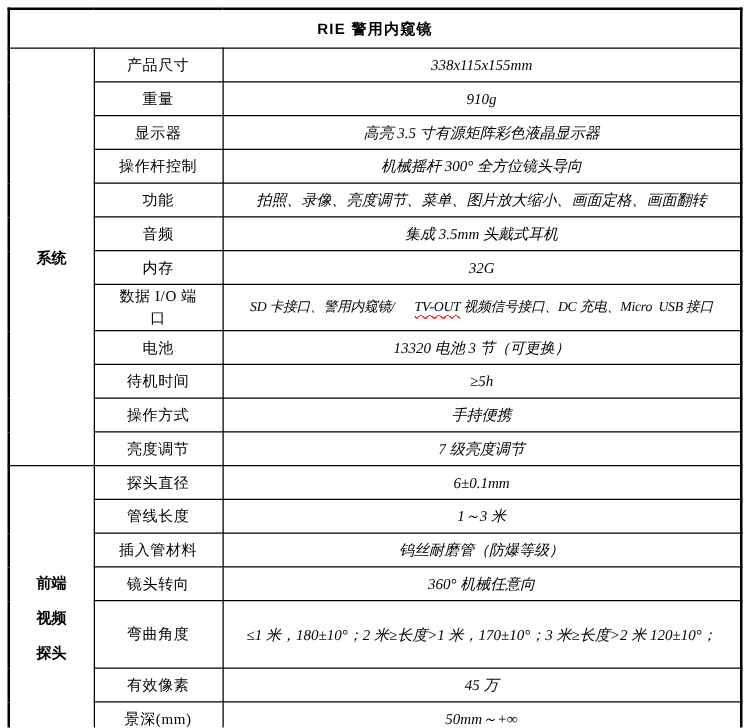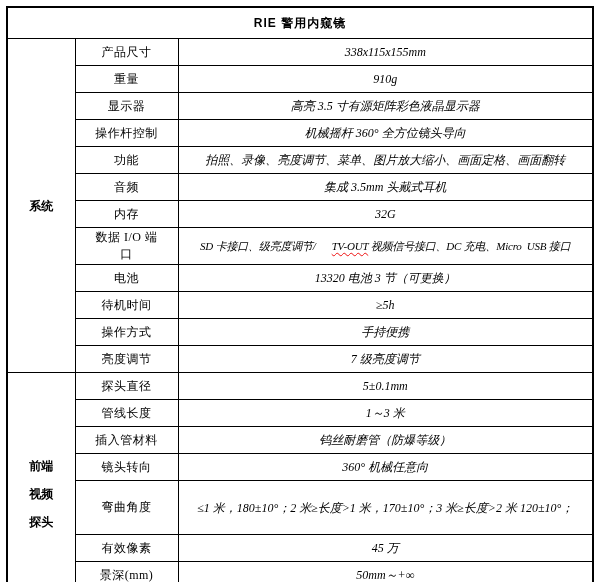--- a/index.html
+++ b/index.html
@@ -83,37 +83,37 @@
     <tr class="spec-row">
       <td class="label-cell">重量</td>
       <td class="value-cell">910g</td>
     </tr>
     <tr class="spec-row">
       <td class="label-cell">显示器</td>
       <td class="value-cell">高亮 3.5 寸有源矩阵彩色液晶显示器</td>
     </tr>
     <tr class="spec-row">
       <td class="label-cell">操作杆控制</td>
-      <td class="value-cell">机械摇杆 360° 全方位镜头导向</td>
+      <td class="value-cell">机械摇杆 300° 全方位镜头导向</td>
     </tr>
     <tr class="spec-row">
       <td class="label-cell">功能</td>
       <td class="value-cell">拍照、录像、亮度调节、菜单、图片放大缩小、画面定格、画面翻转</td>
     </tr>
     <tr class="spec-row">
       <td class="label-cell">音频</td>
       <td class="value-cell">集成 3.5mm 头戴式耳机</td>
     </tr>
     <tr class="spec-row">
       <td class="label-cell">内存</td>
       <td class="value-cell">32G</td>
     </tr>
     <tr class="spec-row">
       <td class="label-cell">数据 I/O 端口</td>
-      <td class="value-cell compact"><span>SD 卡接口、级亮度调节/</span><span class="squiggle">TV-OUT</span><span> 视频信号接口、DC 充电、Micro  USB 接口</span></td>
+      <td class="value-cell compact"><span>SD 卡接口、警用内窥镜/</span><span class="squiggle">TV-OUT</span><span> 视频信号接口、DC 充电、Micro  USB 接口</span></td>
     </tr>
     <tr class="spec-row">
       <td class="label-cell">电池</td>
       <td class="value-cell">13320 电池 3 节（可更换）</td>
     </tr>
     <tr class="spec-row">
       <td class="label-cell">待机时间</td>
       <td class="value-cell">≥5h</td>
     </tr>
     <tr class="spec-row">
@@ -124,21 +124,21 @@
       <td class="label-cell">亮度调节</td>
       <td class="value-cell">7 级亮度调节</td>
     </tr>
 
     <tr class="spec-row">
       <td rowspan="8" class="group-cell">
         <div>前端视频</div>
         <div>探头</div>
       </td>
       <td class="label-cell">探头直径</td>
-      <td class="value-cell">5±0.1mm</td>
+      <td class="value-cell">6±0.1mm</td>
     </tr>
     <tr class="spec-row">
       <td class="label-cell">管线长度</td>
       <td class="value-cell">1～3 米</td>
     </tr>
     <tr class="spec-row">
       <td class="label-cell">插入管材料</td>
       <td class="value-cell">钨丝耐磨管（防爆等级）</td>
     </tr>
     <tr class="spec-row">

